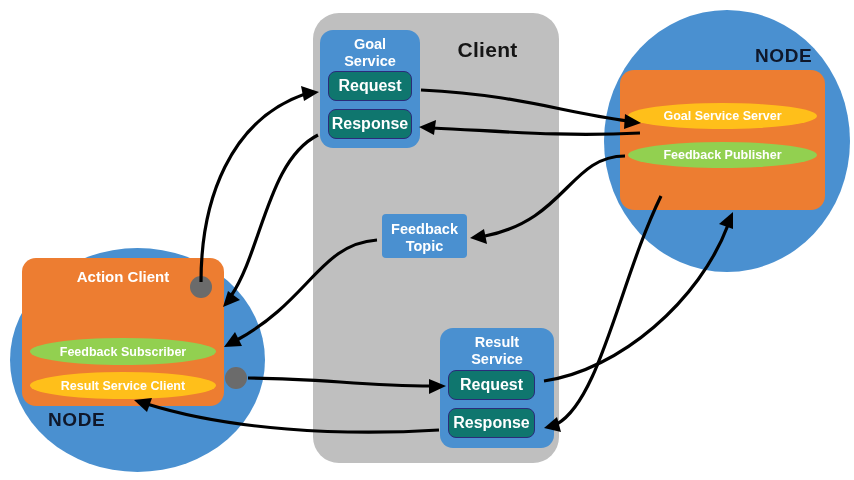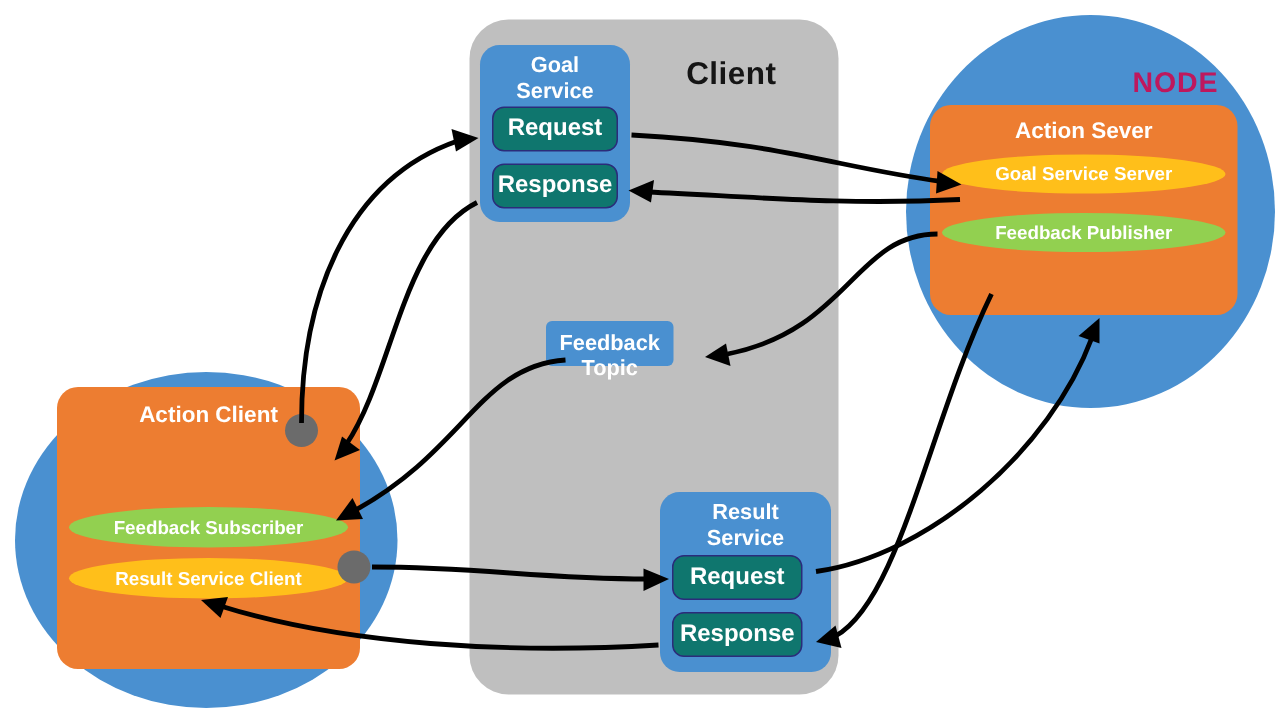--- a/index.html
+++ b/index.html
@@ -72,51 +72,51 @@
   #goal-service .svc-title { top: 6px; }
   #goal-request  { left: 8px; top: 41px; width: 84px; height: 30px; }
   #goal-response { left: 8px; top: 79px; width: 84px; height: 30px; }
 
   #result-service { left: 440px; top: 328px; width: 103px; height: 120px; padding-left: 11px; }
   #result-service .svc-title { top: 6px; }
   #result-request  { left: 8px; top: 42px; width: 87px; height: 30px; }
   #result-response { left: 8px; top: 80px; width: 87px; height: 30px; }
 
   #feedback-topic {
-    left: 364px; top: 214px; width: 85px; height: 30px;
+    left: 382px; top: 214px; width: 85px; height: 44px;
     border-radius: 4px;
   }
   #feedback-topic .svc-title { top: 7px; line-height: 17px; }
 
   
   .node-circle {
     position: absolute;
     background: #4a90d0;
     border-radius: 50%;
   }
   #node-client { left: 10px; top: 248px; width: 255px; height: 224px; }
   #node-server { left: 604px; top: 10px; width: 246px; height: 262px; }
 
   .node-label {
     position: absolute;
-    color: #be185d;
+    color: #0f172a;
     font-size: 19px;
     font-weight: bold;
     letter-spacing: 0.6px;
   }
   #node-client-label { left: 48px; top: 409px; }
   #node-server-label { left: 755px; top: 45px; }
 
   
   .action-box {
     position: absolute;
     background: #ed7d31;
     border-radius: 14px;
   }
-  #action-client-box { left: 38px; top: 258px; width: 202px; height: 188px; }
+  #action-client-box { left: 22px; top: 258px; width: 202px; height: 148px; }
   #action-server-box { left: 620px; top: 70px; width: 205px; height: 140px; }
 
   .action-box-title {
     position: absolute;
     left: 0;
     width: 100%;
     text-align: center;
     color: #ffffff;
     font-size: 15px;
     font-weight: bold;
@@ -212,21 +212,20 @@
     <div class="ellipse yellow" id="ac-result">Result Service Client</div>
   </div>
 
   <div class="conn-dot" id="dot-client-goal"></div>
   <div class="conn-dot" id="dot-client-result"></div>
 
   <div class="node-circle" id="node-server"></div>
   <div class="node-label" id="node-server-label">NODE</div>
 
   <div class="action-box" id="action-server-box">
-    <div class="action-box-title">Action Sever</div>
     <div class="ellipse yellow" id="as-goal">Goal Service Server</div>
     <div class="ellipse green" id="as-feedback">Feedback Publisher</div>
   </div>
 
   <svg id="arrows" viewBox="0 0 854 480">
 
     <g>
       <path d="M 201 282 C 201 200 230 120 305 94"></path>
       <polygon points="319,92 301,86 304,101"></polygon>
     </g>

